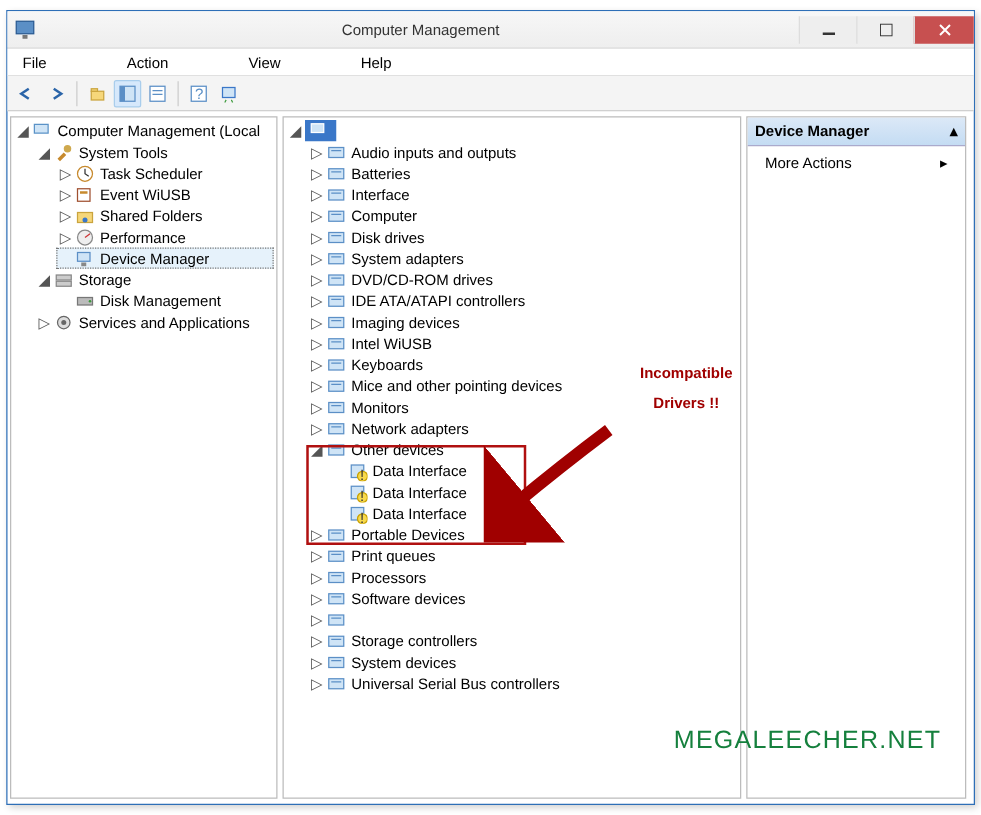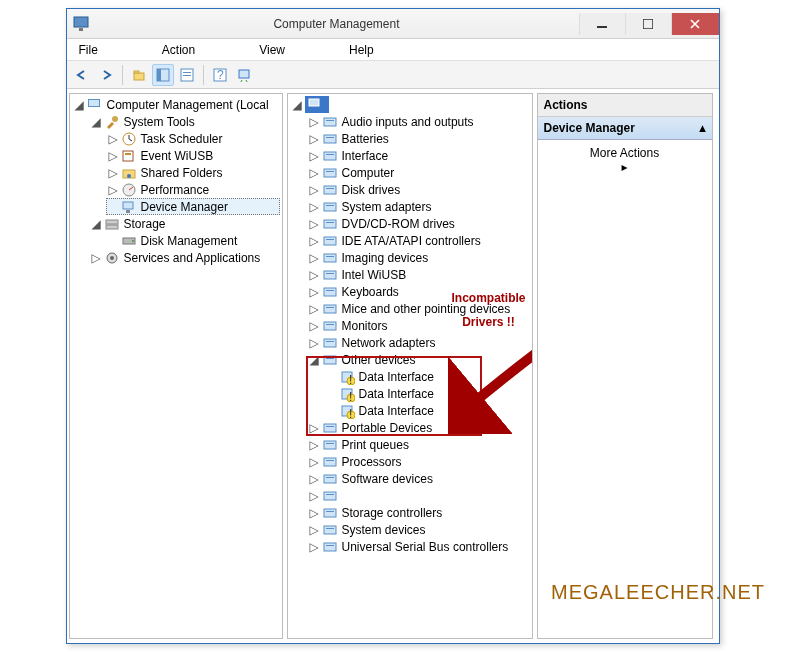--- a/index.html
+++ b/index.html
@@ -1,18 +1,18 @@
 <!DOCTYPE html>
 <html><head>
 <meta charset="utf-8">
 <style>
 * { box-sizing: border-box; margin: 0; padding: 0; font-family: "Segoe UI", Tahoma, sans-serif; font-size: 12px; }
 body { background: #fff; width: 785px; height: 652px; overflow: hidden; position: relative; }
 
-.window { border: 1px solid #2e6fb7; background: #fff; width: 654px; height: 636px; margin: 8px auto 0; box-shadow: 2px 2px 6px rgba(0,0,0,0.2); position: relative; }
+.window { border: 1px solid #2e6fb7; background: #fff; width: 775px; height: 636px; margin: 8px auto 0; box-shadow: 2px 2px 6px rgba(0,0,0,0.2); position: relative; }
 
 .titlebar { height: 30px; background: linear-gradient(#f7f7f7,#eee); border-bottom: 1px solid #d0d0d0; display: flex; align-items: center; padding: 0 0 0 6px; }
 .titlebar .app-icon { width: 16px; height: 16px; margin-right: 6px; }
 .titlebar .title { flex: 1; text-align: center; color: #333; font-size: 12px; }
 .win-btns { display: flex; }
 .win-btn { width: 46px; height: 22px; display: flex; align-items: center; justify-content: center; border-left: 1px solid #ddd; background: #eee; }
 .win-btn.close { background: #c75050; color: #fff; width: 48px; }
 .win-btn svg, .win-btn span { pointer-events: none; }
 
 .menubar { height: 22px; background: #fff; display: flex; align-items: center; padding: 0 4px; border-bottom: 1px solid #e0e0e0; gap: 48px; }
@@ -35,27 +35,27 @@
 .node-row { display: flex; align-items: center; height: 17px; padding: 0 2px; gap: 2px; }
 .node-row.sel { background: #e6f2fb; border: 1px dotted #777; height: 17px; padding: 0 1px; }
 .expander { width: 11px; height: 11px; display: inline-flex; align-items: center; justify-content: center; color: #555; flex-shrink: 0; }
 .expander.none { visibility: hidden; }
 .icon { width: 16px; height: 16px; flex-shrink: 0; display: inline-flex; align-items: center; justify-content: center; }
 .label { padding: 0 2px; }
 .children { padding-left: 17px; }
 
 .actions-head { background: #eee; border-bottom: 1px solid #ccc; padding: 4px 6px; font-weight: bold; }
 .actions-sub { background: linear-gradient(#dce9f7,#c4dcf3); border-bottom: 1px solid #aac; padding: 4px 6px; font-weight: 600; display: flex; justify-content: space-between; align-items: center; }
-.actions-item { padding: 6px 14px; display: flex; justify-content: space-between; align-items: center; flex-direction: column; }
+.actions-item { padding: 6px 14px; display: flex; justify-content: space-between; align-items: center; }
 
 .callout { position: absolute; color: #a00000; font-weight: bold; font-size: 20px; right: 6px; top: 192px; text-align: center; line-height: 24px; pointer-events: none; font-family: Arial, sans-serif; }
 .arrow { position: absolute; pointer-events: none; }
 .redbox { position: absolute; border: 2px solid #b01010; pointer-events: none; }
 
-.watermark { position: absolute; right: 20px; bottom: 48px; color: #a16207; font-size: 20px; letter-spacing: 1px; pointer-events: none; font-weight: 500; }
+.watermark { position: absolute; right: 32px; bottom: 48px; color: #15803d; font-size: 20px; letter-spacing: 1px; pointer-events: none; font-weight: 500; }
 
 .mid-root { background: #3a77c8; color: #fff; display: inline-flex; align-items: flex-end; padding: 0 6px 0 2px; height: 17px; gap: 3px; flex-direction: column; }
 .mid-root .label { color: #fff; }
 </style>
 </head>
 <body>
 
 <div class="window">
 
   <div class="titlebar">
@@ -553,21 +553,20 @@
         <path d="M100 10 Q 60 40 18 75" stroke="#a00000" stroke-width="10" fill="none" marker-end="url(#ah)"></path>
       </svg>
 
       <div class="callout">
         <div>Incompatible</div>
         <div>Drivers !!</div>
       </div>
     </div>
 
     <div class="pane right">
-      <div class="actions-head">Actions</div>
       <div class="actions-sub">
         <span>Device Manager</span>
         <span>▴</span>
       </div>
       <div class="actions-item">
         <span>More Actions</span>
         <span>▸</span>
       </div>
     </div>
 

